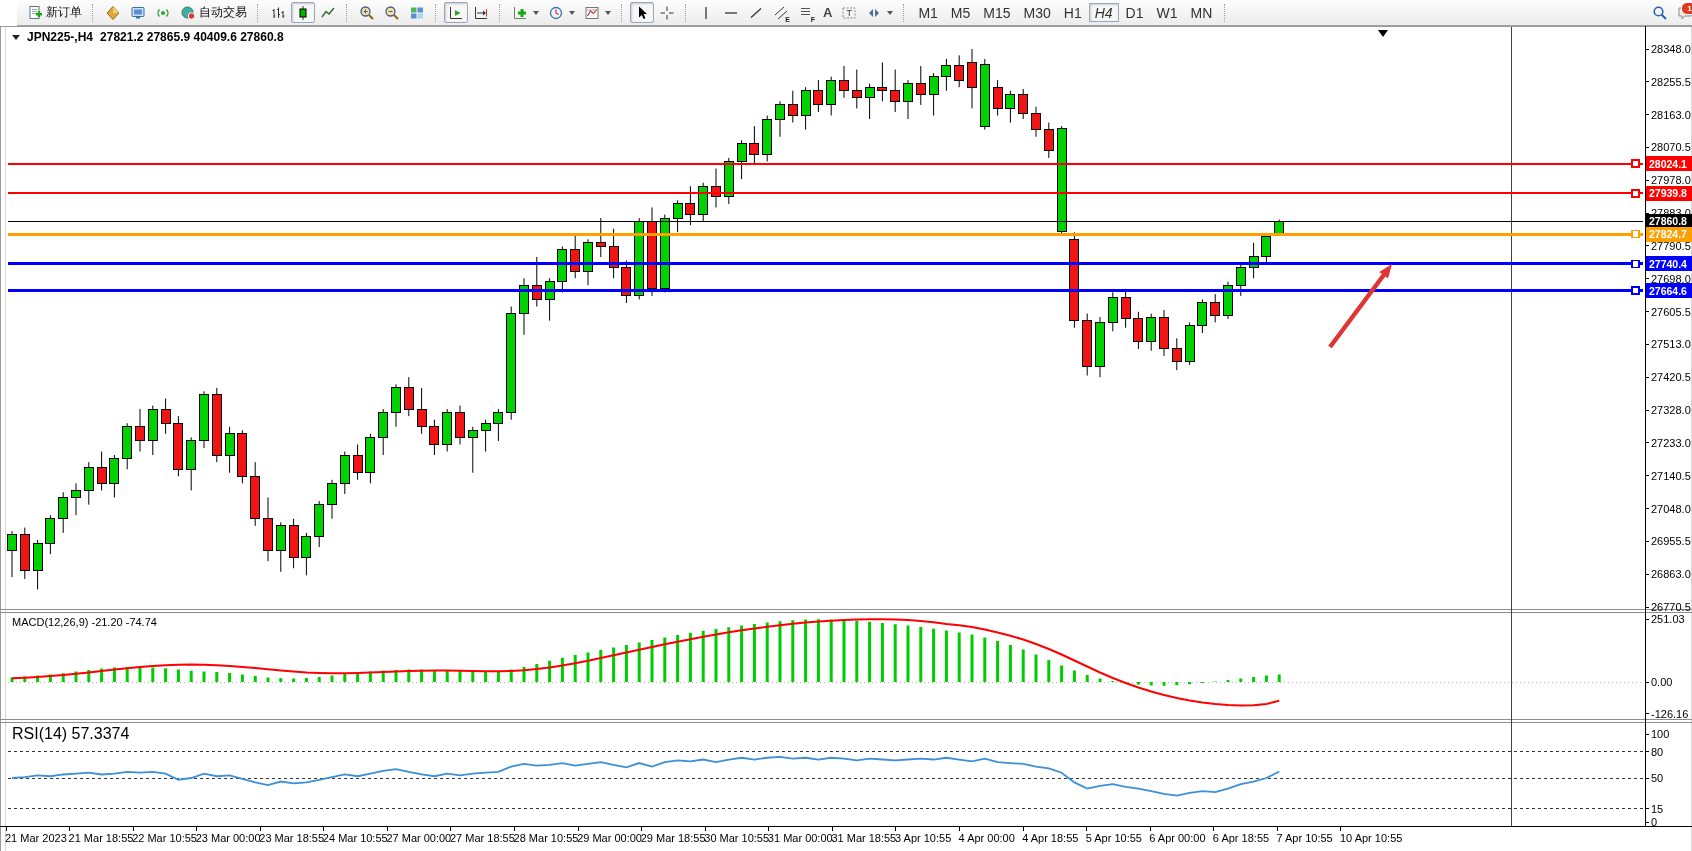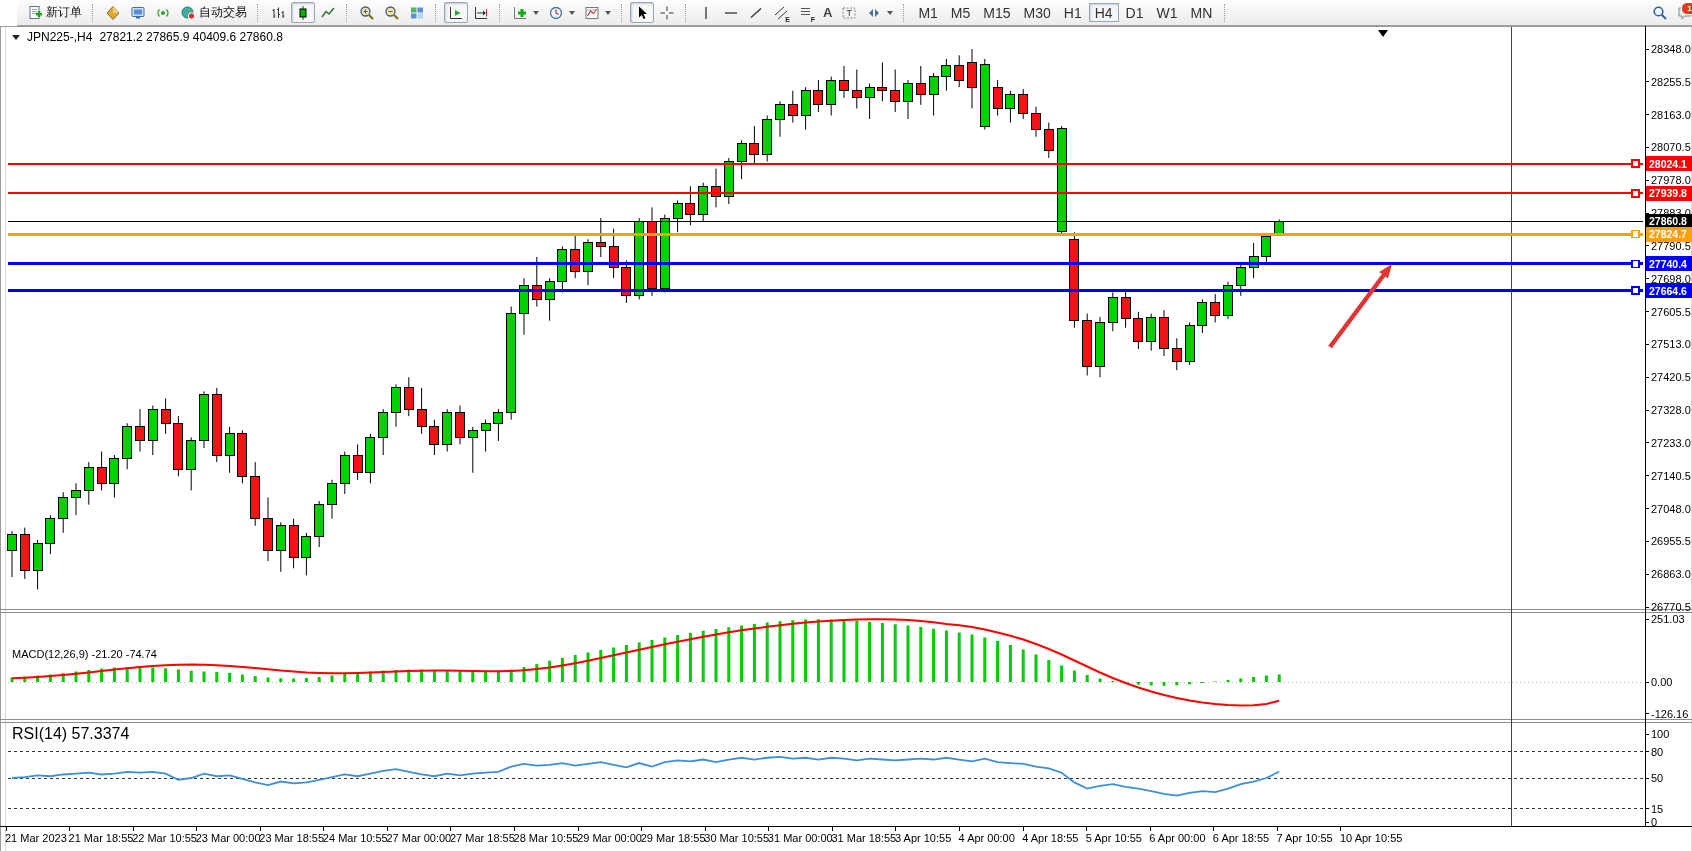--- a/index.html
+++ b/index.html
@@ -11,34 +11,34 @@
   .tbtn{display:inline-flex;align-items:center;gap:3px;height:21px;padding:1px 3px;
     border:1px solid transparent;border-radius:2px;box-sizing:border-box;}
   .tbtn.pressed{background:#f7f7f7;border:1px solid #98a8bc;box-shadow:inset 1px 1px 2px #c9c9c9;}
   .tlabel{font-size:12px;color:#111;white-space:nowrap;}
   .tsep{width:4px;height:18px;border-left:1px dotted #9f9f9f;margin:0 3px 0 5px;}
   .ticon{display:inline-block;width:16px;height:16px;position:relative;}
   .caret{width:0;height:0;border-left:3px solid transparent;border-right:3px solid transparent;
     border-top:4px solid #555;margin-left:2px;}
   .tf{font-size:14px;color:#333;padding:2px 5px;height:19px;display:flex;align-items:center;
     border:1px solid transparent;box-sizing:border-box;}
-  .tf.pressed{border:1px solid #98a8bc;background:#f6f6f6;box-shadow:inset 1px 1px 2px #cfcfcf;}
+  .tf.pressed{border:1px solid #98a8bc;background:#f6f6f6;box-shadow:inset 1px 1px 2px #cfcfcf;font-style:italic;}
   .icon-letter{position:absolute;right:-1px;bottom:-2px;font-size:7px;font-weight:bold;color:#222;line-height:1;}
   .right-group{margin-left:auto;display:flex;align-items:center;gap:9px;padding-right:10px;}
   .badge{position:absolute;top:-3px;right:-5px;min-width:11px;height:11px;border-radius:6px;
     background:#e0391e;color:#fff;font-size:8px;font-weight:bold;display:flex;align-items:center;
     justify-content:center;padding:0 2px;border:1px solid #fff;}
   
   #chart-window{position:absolute;left:0;top:26px;width:1692px;height:825px;background:#fff;}
   #chart-svg{position:absolute;left:0;top:0;}
   #chart-title{position:absolute;left:12px;top:4px;font-size:12px;color:#000;display:flex;
-    align-items:center;gap:7px;white-space:nowrap;}
+    align-items:center;gap:7px;white-space:nowrap;font-weight:bold;}
   .menu-tri{width:0;height:0;border-left:4px solid transparent;border-right:4px solid transparent;
     border-top:5px solid #222;display:inline-block;}
-  #macd-label{position:absolute;left:12px;top:590px;font-size:11px;color:#000;white-space:nowrap;margin-top:32px;}
+  #macd-label{position:absolute;left:12px;top:590px;font-size:11px;color:#000;white-space:nowrap;}
   #rsi-label{position:absolute;left:12px;top:699px;font-size:16px;color:#000;white-space:nowrap;}
 </style>
 </head>
 <body>
 
 <div id="toolbar">
   <div class="tbtn">
     <span class="ticon">
       <svg width="16" height="16">
           <rect x="3" y="1.5" width="9" height="12" fill="#fff" stroke="#5a748f"></rect>

